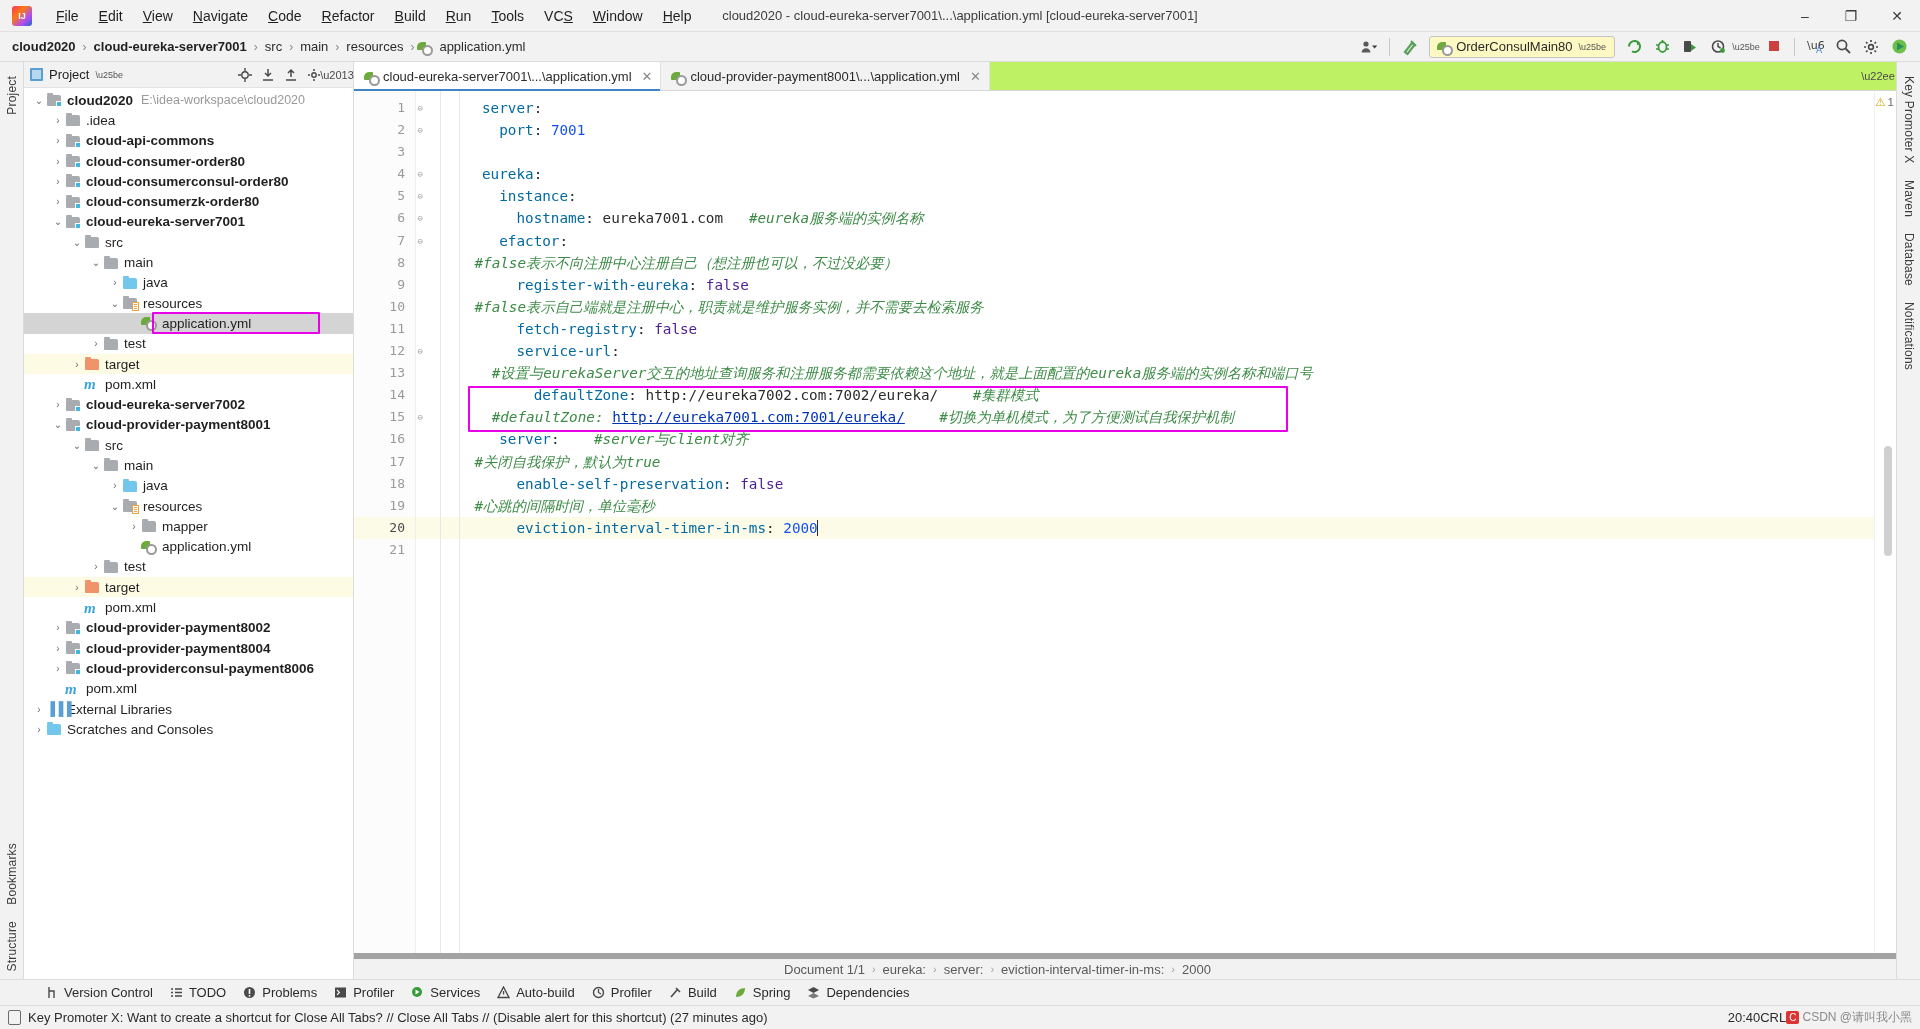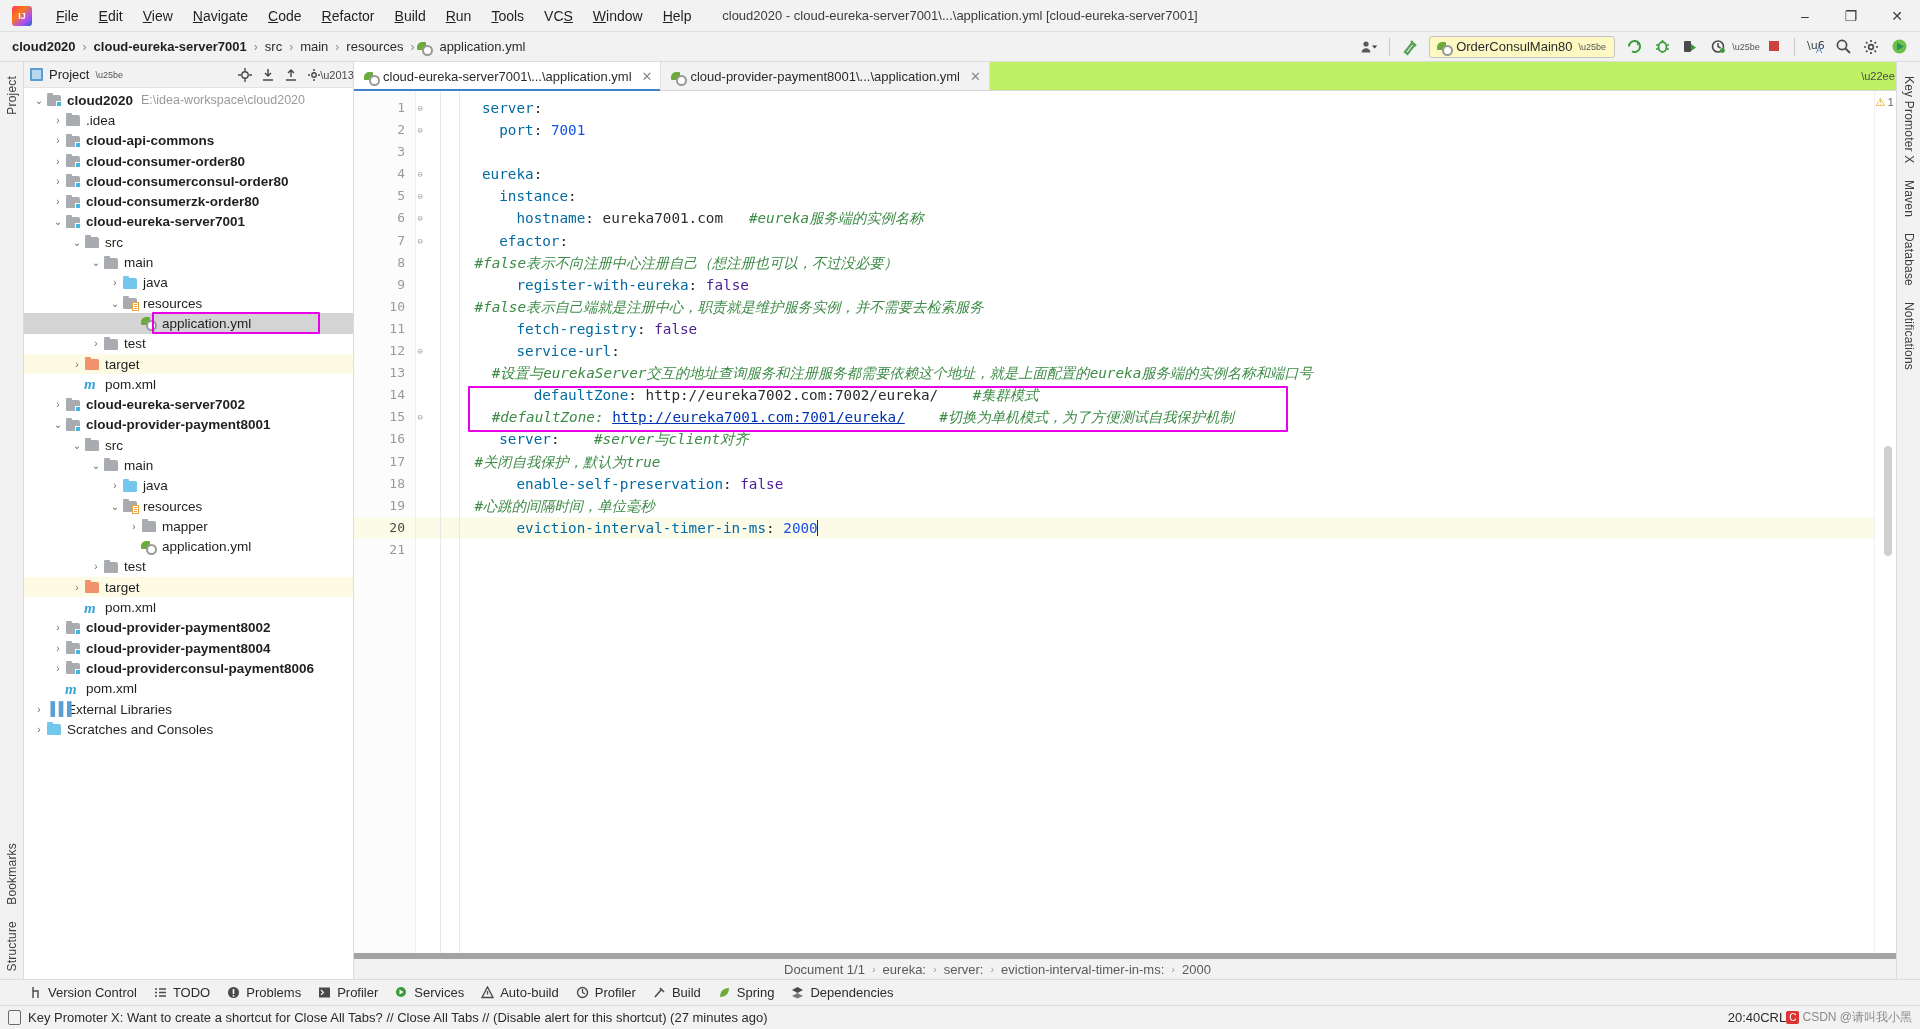--- a/index.html
+++ b/index.html
@@ -208,21 +208,21 @@
   .doc-status {
     height: 26px; min-height: 26px; background: #f2f2f2; border-top: 6px solid #a3a3a3;
     display: flex; align-items: center; justify-content: flex-start; padding-left: 430px;
     font-size: 13px; color: #5a5a5a; gap: 2px;
   }
   .doc-status .sep { color: #a0a0a0; padding: 0 5px; font-size: 11px; }
 
   
   .toolwin-bar {
     height: 26px; min-height: 26px; background: #f2f2f2; border-top: 1px solid #dcdcdc;
-    display: flex; padding-left: 28px; gap: 16px;
+    display: flex; padding-left: 44px; gap: 16px;
   }
   .tw-item { display: flex; align-items: center; gap: 5px; font-size: 13px; color: #2b2b2b; cursor: default; }
   .tw-ico { width: 15px; height: 15px; display:flex; align-items:center; justify-content:center; font-size: 12px; }
 
   .statusbar {
     height: 24px; min-height: 24px; background: #f2f2f2; border-top: 1px solid #dcdcdc;
     display: flex; align-items: center; padding: 0 8px; font-size: 13px; color: #2b2b2b;
   }
   .sb-left { display: flex; align-items: center; gap: 7px; }
   .sb-right { margin-left: auto; display: flex; align-items: center; }

